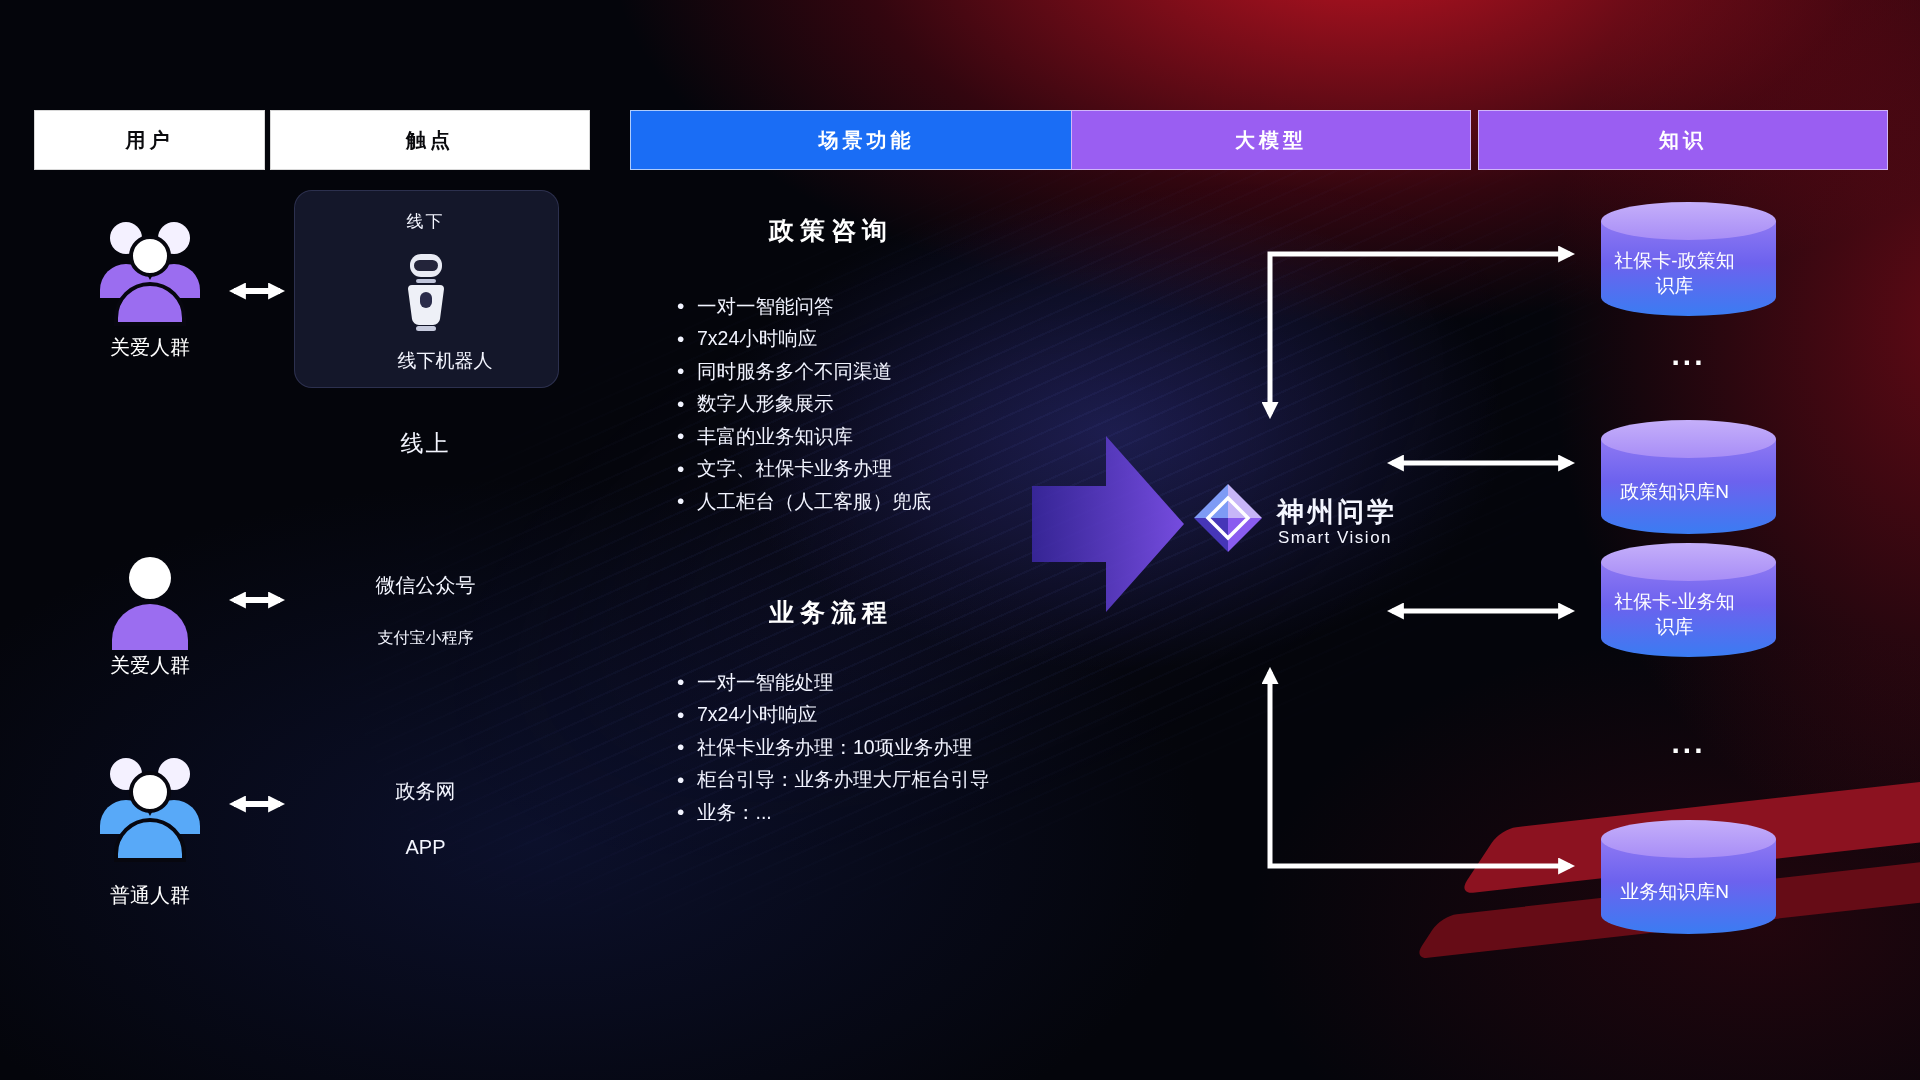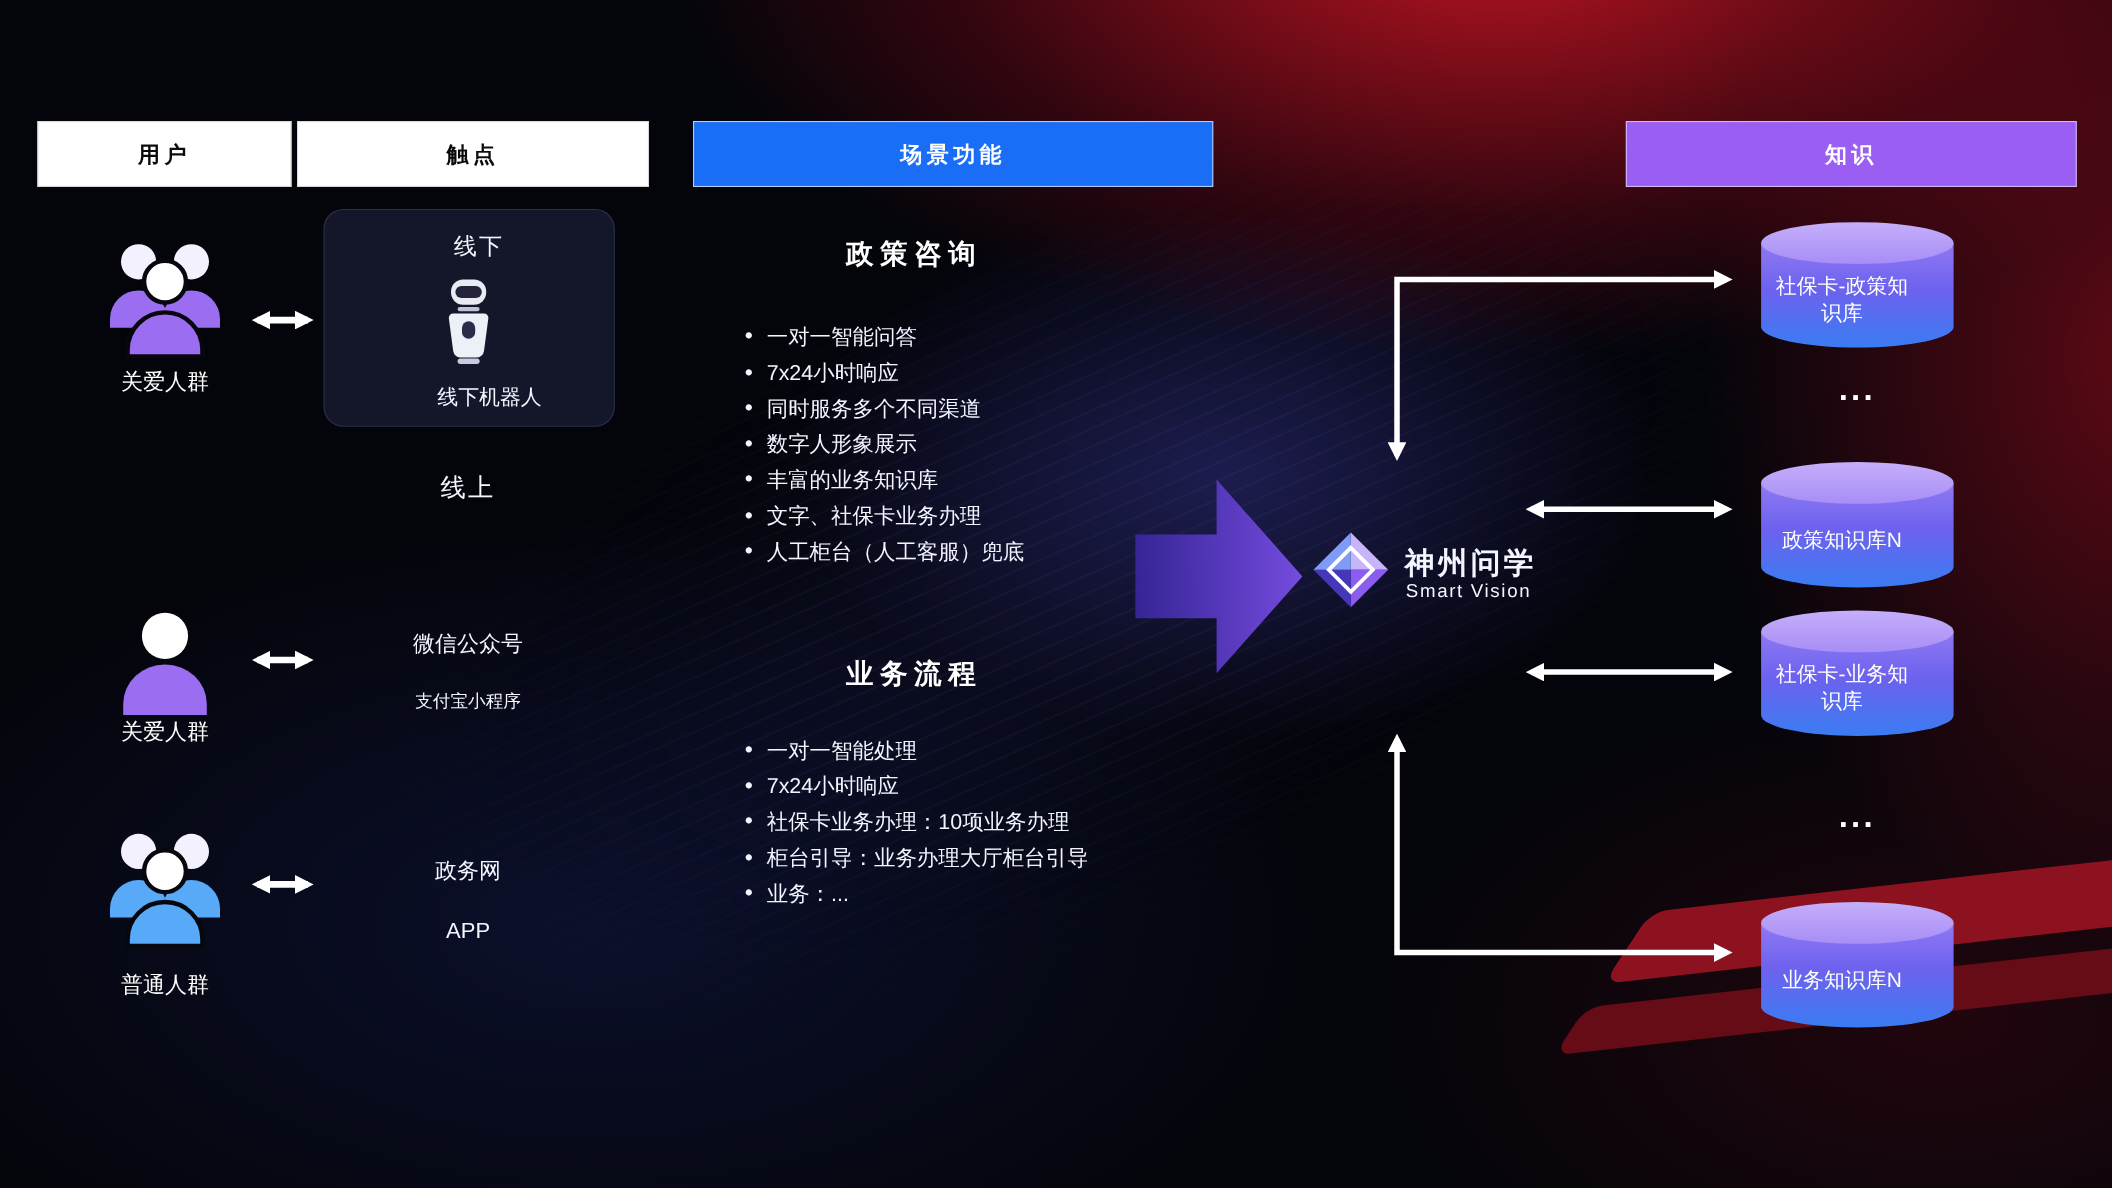--- a/index.html
+++ b/index.html
@@ -60,20 +60,21 @@
 
 <div class="canvas">
 
   <div class="abs streaks"></div>
   <div class="abs swoosh swoosh-1"></div>
   <div class="abs swoosh swoosh-2"></div>
 
   <div class="abs hdr hdr-white" style="left:34px;width:229px;">用户</div>
   <div class="abs hdr hdr-white" style="left:270px;width:318px;">触点</div>
   <div class="abs hdr hdr-blue" style="left:594px;width:471px;">场景功能</div>
+  <div class="abs hdr hdr-purple" style="left:1071px;width:398px;">大模型</div>
   <div class="abs hdr hdr-purple" style="left:1478px;width:408px;">知识</div>
 
   <svg class="abs z2" style="left:96px;top:212px;" width="108" height="114" viewBox="0 0 108 114">
     <circle cx="30" cy="26" r="16" fill="#f4f1ff"></circle>
     <path d="M4,86 v-8 a26,26 0 0 1 52,0 v8 z" fill="#9b6df0"></path>
     <circle cx="78" cy="26" r="16" fill="#f4f1ff"></circle>
     <path d="M52,86 v-8 a26,26 0 0 1 52,0 v8 z" fill="#9b6df0"></path>
     <circle cx="54" cy="44" r="19" fill="#ffffff" stroke="#07070f" stroke-width="4"></circle>
     <path d="M20,112 v-6 a34,34 0 0 1 68,0 v6 z" fill="#9b6df0" stroke="#07070f" stroke-width="4"></path>
   </svg>
@@ -89,21 +90,21 @@
     <circle cx="30" cy="26" r="16" fill="#f4f1ff"></circle>
     <path d="M4,86 v-8 a26,26 0 0 1 52,0 v8 z" fill="#58a9f8"></path>
     <circle cx="78" cy="26" r="16" fill="#f4f1ff"></circle>
     <path d="M52,86 v-8 a26,26 0 0 1 52,0 v8 z" fill="#58a9f8"></path>
     <circle cx="54" cy="44" r="19" fill="#ffffff" stroke="#07070f" stroke-width="4"></circle>
     <path d="M20,112 v-6 a34,34 0 0 1 68,0 v6 z" fill="#58a9f8" stroke="#07070f" stroke-width="4"></path>
   </svg>
   <div class="abs user-label" style="left:50px;top:882px;">普通人群</div>
 
   <div class="abs offline-box"></div>
-  <div class="t t-center" style="left:294px;top:210px;width:263px;font-size:21px;letter-spacing:2px;margin-left:10px;">线下</div>
+  <div class="t t-center" style="left:294px;top:210px;width:263px;font-size:17px;letter-spacing:2px;">线下</div>
   <svg class="abs" style="left:400px;top:252px;z-index:2;" width="52" height="80" viewBox="0 0 52 80">
     <rect x="10" y="2" width="32" height="23" rx="11" fill="#e9ebf4"></rect>
     <rect x="14" y="8" width="24" height="11" rx="5.5" fill="#23243a"></rect>
     <rect x="16" y="27" width="20" height="4" rx="2" fill="#bfc4da"></rect>
     <path d="M12,33 h28 a4,4 0 0 1 4,4 l-4,30 a7,7 0 0 1 -7,6 h-14 a7,7 0 0 1 -7,-6 l-4,-30 a4,4 0 0 1 4,-4 z" fill="#eef0f7"></path>
     <rect x="20" y="40" width="12" height="16" rx="6" fill="#2a2c4a"></rect>
     <rect x="16" y="74" width="20" height="5" rx="2.5" fill="#c7cbde"></rect>
   </svg>
   <div class="t t-center" style="left:294px;top:348px;width:302px;font-size:19px;">线下机器人</div>
 
@@ -193,21 +194,21 @@
     <div class="db-body"></div>
     <div class="db-top"></div>
     <div class="db-label">社保卡-政策知识库</div>
   </div>
   <div class="abs db-dots" style="left:1601px;top:338px;">...</div>
   <div class="abs db" style="left:1601px;top:420px;">
     <div class="db-body"></div>
     <div class="db-top"></div>
     <div class="db-label">政策知识库N</div>
   </div>
-  <div class="abs db" style="left:1601px;top:555px;">
+  <div class="abs db" style="left:1601px;top:543px;">
     <div class="db-body"></div>
     <div class="db-top"></div>
     <div class="db-label">社保卡-业务知识库</div>
   </div>
   <div class="abs db-dots" style="left:1601px;top:726px;">...</div>
   <div class="abs db" style="left:1601px;top:820px;">
     <div class="db-body"></div>
     <div class="db-top"></div>
     <div class="db-label">业务知识库N</div>
   </div>

